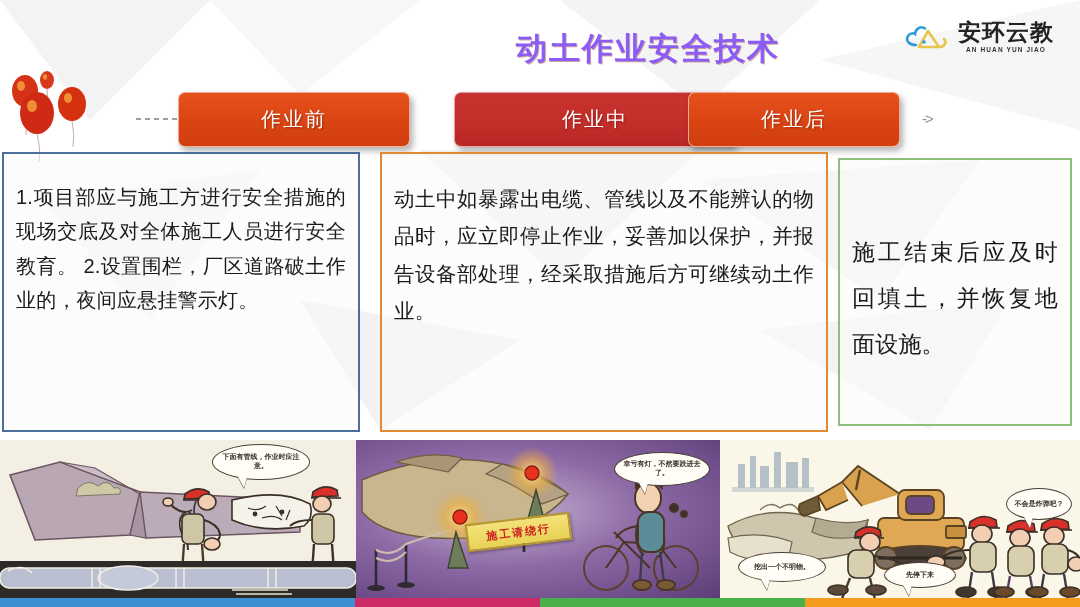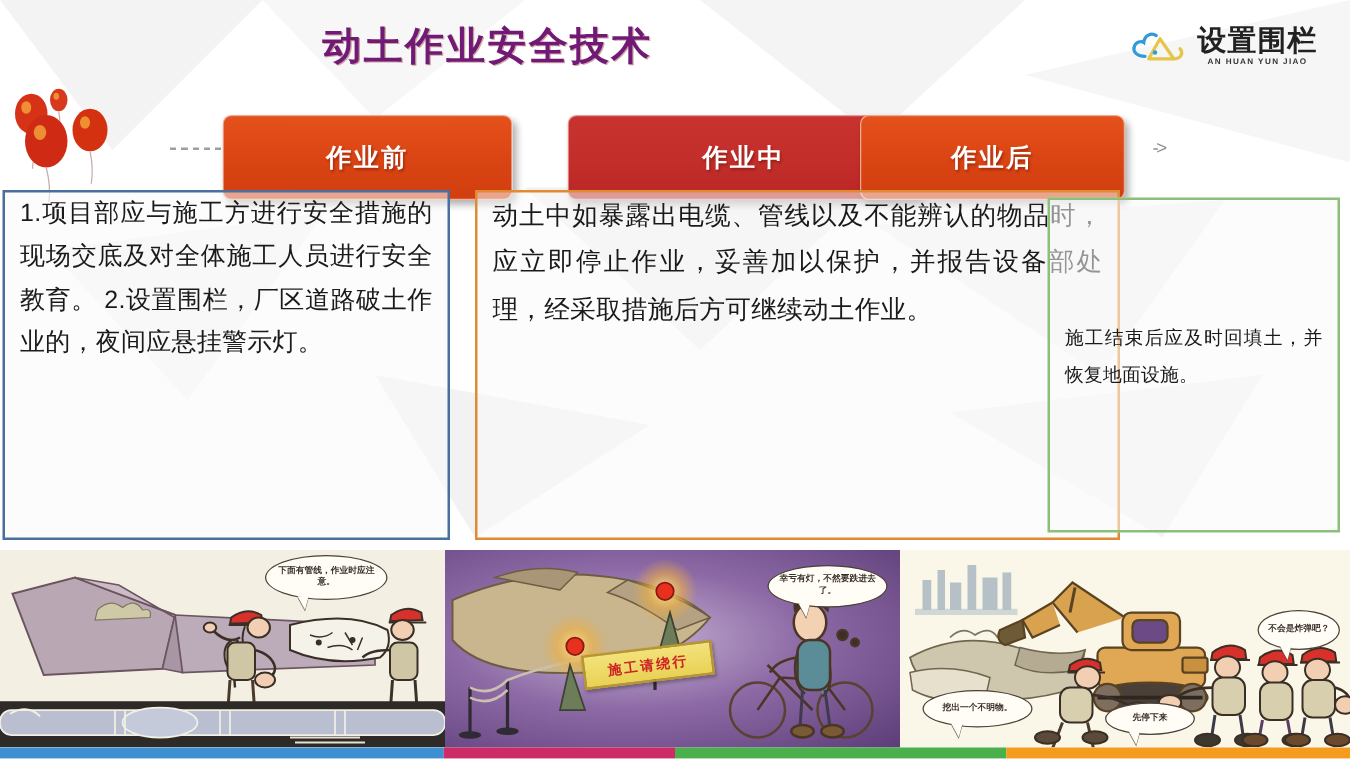--- a/index.html
+++ b/index.html
@@ -23,26 +23,26 @@
     position: absolute; inset: 0;
     pointer-events: none;
   }
 
   
   .header {
     position: absolute; left: 0; top: 0;
     width: 1080px; height: 88px;
   }
   .title {
-    position: absolute; left: 0; top: 16px; width: 780px;
-    text-align: center;
+    position: absolute; left: 0; top: 28px; width: 780px;
+    text-align: right;
     font-size: 31px;
     font-weight: bold;
     letter-spacing: 2px;
-    color: #701a75;
+    color: #8b5cf6;
     text-shadow: 1px 1px 0 rgba(120,0,0,.35);
   }
 
   .logo {
     position: absolute; right: 26px; top: 18px;
     display: flex; align-items: center; gap: 9px;
   }
   .logo-mark { width: 46px; height: 38px; flex: none; }
   .logo-text { display: flex; flex-direction: column; align-items: center; line-height: 1; }
   .logo-cn {
@@ -64,57 +64,57 @@
   .dots-left {
     position: absolute; left: 136px; top: 26px;
     width: 42px; height: 2px;
     background: repeating-linear-gradient(to right,#9aa0a6 0 5px, transparent 5px 9px);
   }
   .arrow-right {
     position: absolute; left: 922px; top: 18px;
     font-size: 15px; color: #8a9096; letter-spacing: -2px;
   }
   .tab {
-    position: absolute; top: 0; height: 68px;
+    position: absolute; top: 0; height: 55px;
     border-radius: 7px;
     display: flex; align-items: center; justify-content: center;
     color: #ffffff;
-    font-size: 20px; font-weight: bold;
+    font-size: 20px; font-weight: normal;
     letter-spacing: 2px;
     box-shadow: 3px 4px 6px rgba(0,0,0,.30);
     border: 1px solid rgba(255,255,255,.55);
     text-shadow: 1px 1px 2px rgba(90,10,0,.45);
   }
   .tab.t0 { left: 178px;  width: 232px;
             background: linear-gradient(180deg,#e5511b 0%,#da4413 55%,#d13e0f 100%); }
   .tab.t1 { left: 418px;  width: 282px;
             background: linear-gradient(180deg,#c9332f 0%,#c32e2a 55%,#b92724 100%); margin-left: 36px; }
   .tab.t2 { left: 688px;  width: 212px;
             background: linear-gradient(180deg,#e5511b 0%,#da4413 55%,#d13e0f 100%); }
 
   
   .box {
     position: absolute;
     background: rgba(250,250,250,.55);
-    padding: 0 12px 12px 12px;
+    padding: 26px 12px 12px 12px;
     overflow: hidden;
   }
   .box p {
     font-size: 20px;
     line-height: 1.72;
     color: #1a1a1a;
     letter-spacing: .2px;
     text-align: justify;
   }
   .box-left   { left: 2px;   top: 152px; width: 358px; height: 280px; border: 2px solid #4a6f9c; }
-  .box-mid    { left: 380px; top: 152px; width: 516px; height: 280px; border: 2px solid #e08a32; }
+  .box-mid    { left: 380px; top: 152px; width: 448px; height: 280px; border: 2px solid #e08a32; }
   .box-mid p  { font-size: 20.5px; line-height: 1.82; }
   .box-right  { left: 838px; top: 158px; width: 234px; height: 268px; border: 2px solid #8cc07a;
                 display: flex; align-items: center; }
-  .box-right p { font-size: 15px; line-height: 2.0; font-family: Liberation Serif, serif; }
+  .box-right p { font-size: 23px; line-height: 2.0; font-family: Liberation Serif, serif; }
 
   
   .strip { position: absolute; left: 0; top: 440px; width: 1080px; height: 158px; display: flex; }
   .panel { position: relative; height: 158px; overflow: hidden; }
   .p1 { width: 356px; background: #f2efe4; }
   .p2 { width: 364px; background: radial-gradient(ellipse at 40% 45%, #c9b7d6 0%, #8e6ba6 45%, #5c3d78 100%); }
   .p3 { width: 360px; background: linear-gradient(180deg,#fdfbf2 0%,#f7f0d8 100%); }
 
   .bubble {
     position: absolute;
@@ -176,21 +176,21 @@
     <div class="title">动土作业安全技术</div>
 
     <div class="logo">
       <svg class="logo-mark" viewBox="0 0 46 38">
         <path d="M13 27 C6 27 3 23 4.5 19 C5.8 15.5 10 14.5 12 16 C12.5 10.5 18 7.5 22 10.5" fill="none" stroke="#2f9bd8" stroke-width="2.6" stroke-linecap="round"></path>
         <path d="M16 29 L25 13 L36 29 Z" fill="none" stroke="#e6c64a" stroke-width="2.6" stroke-linejoin="round"></path>
         <path d="M36 29 C42 29 44 24 41 21" fill="none" stroke="#e6c64a" stroke-width="2.6" stroke-linecap="round"></path>
         <circle cx="21" cy="24" r="1.8" fill="#2f9bd8"></circle>
       </svg>
       <div class="logo-text">
-        <div class="logo-cn">设置围栏</div>
+        <div class="logo-cn">安环云教</div>
         <div class="logo-en">AN HUAN YUN JIAO</div>
       </div>
     </div>
   </div>
 
   <svg class="balloons" viewBox="0 0 112 106">
     <g>
       <ellipse cx="23" cy="35" rx="13" ry="16" fill="#d63218"></ellipse>
       <ellipse cx="19" cy="30" rx="4" ry="5" fill="#f3a03a" opacity=".85"></ellipse>
       <path d="M23 51 q3 14 1 28" stroke="#caa" fill="none" stroke-width="1"></path>

